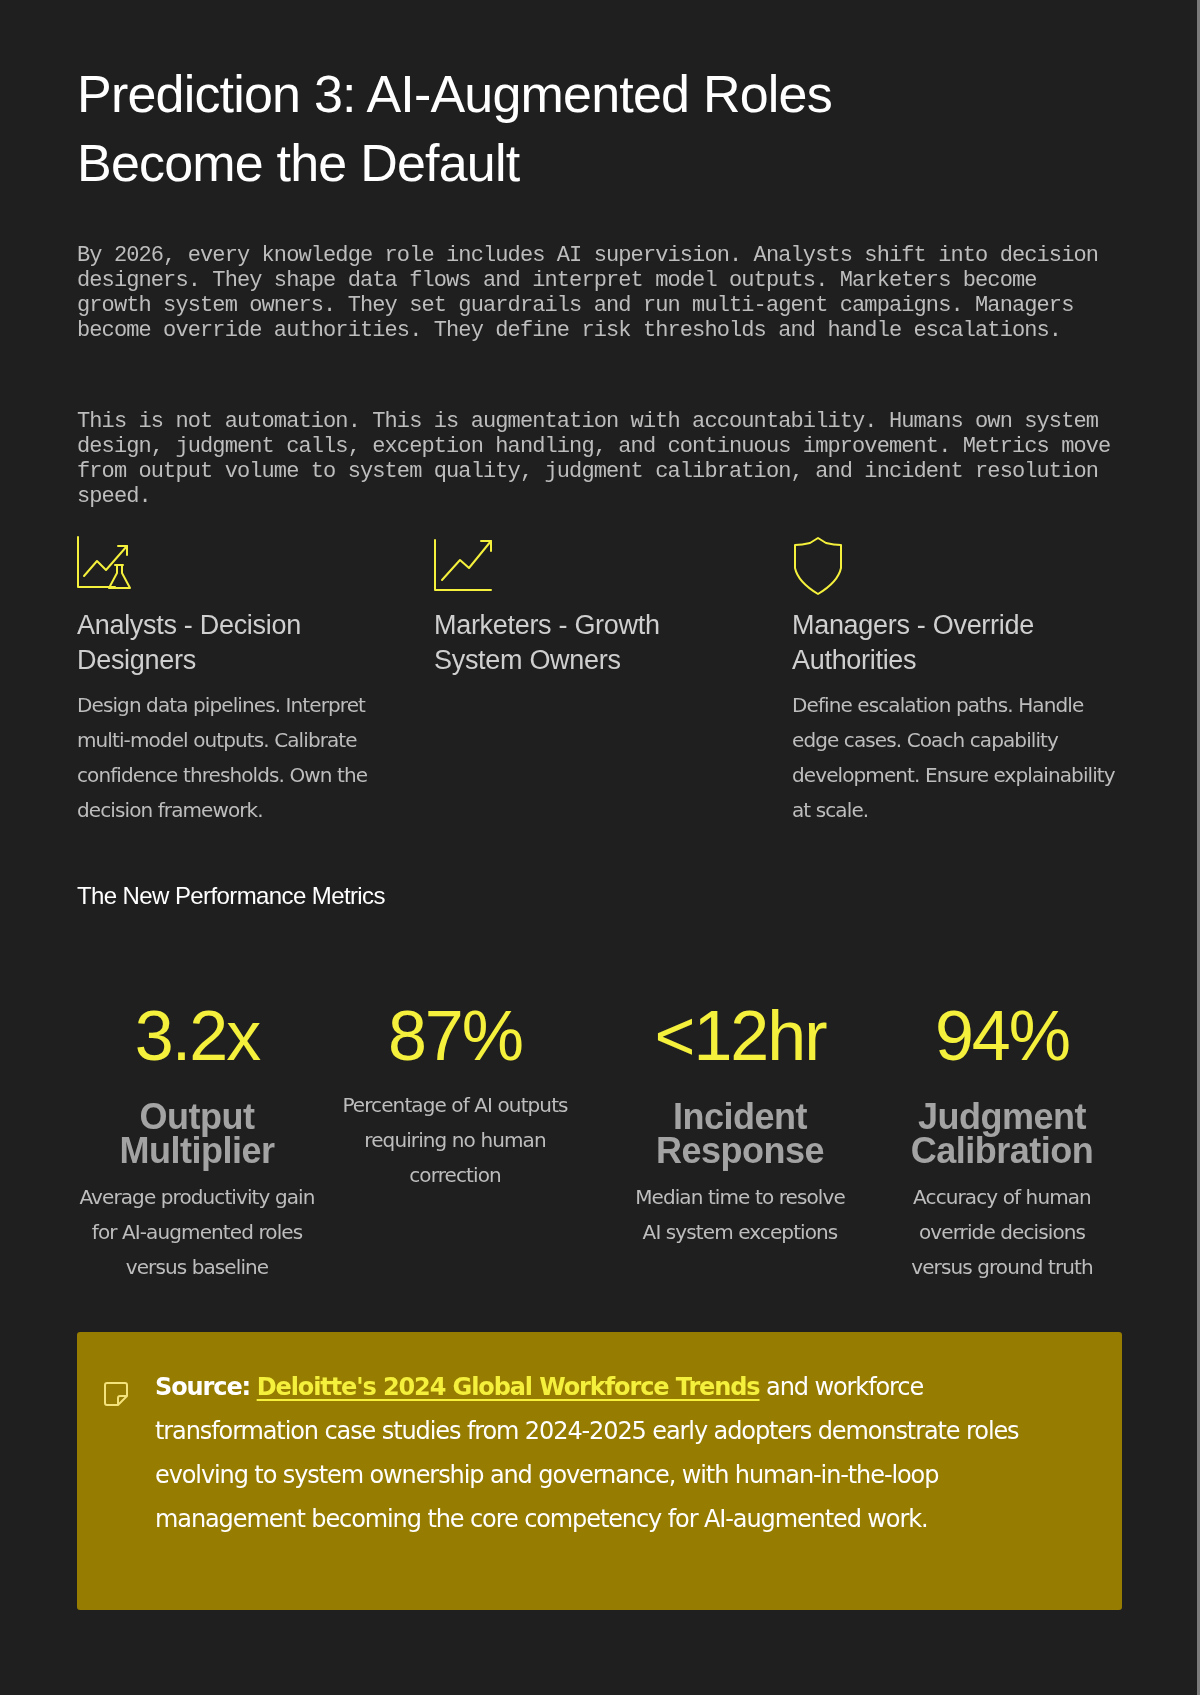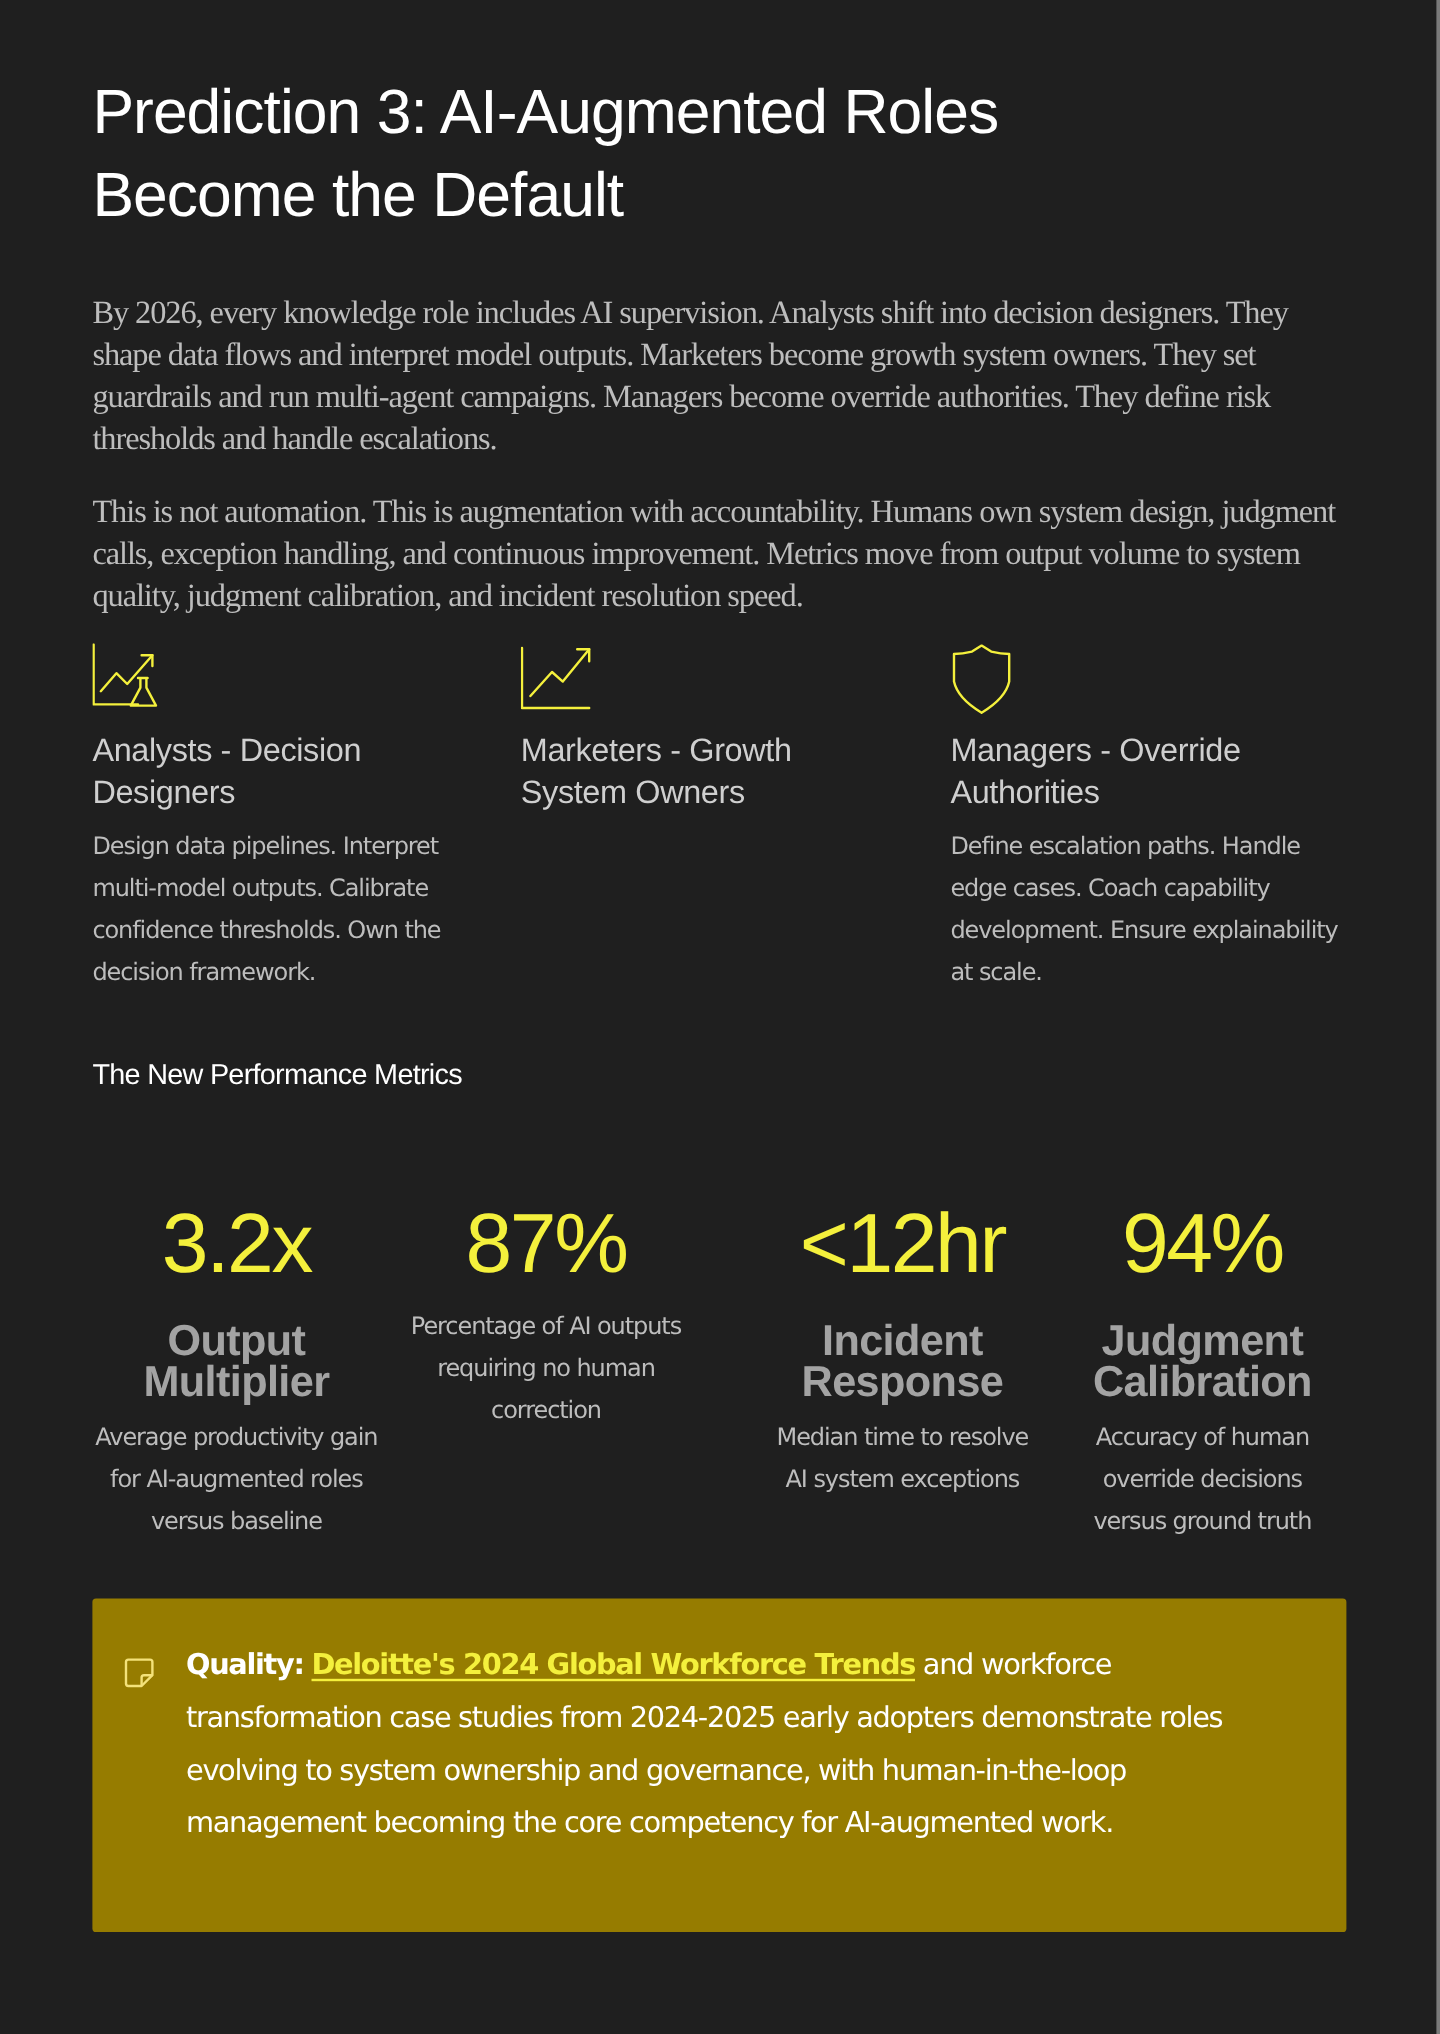--- a/index.html
+++ b/index.html
@@ -14,21 +14,21 @@
   }
   .page { position: absolute; left: 77px; top: 0; width: 1045px; }
   .title {
     position: absolute; top: 60px; left: 0; width: 1000px;
     font-family: "Liberation Sans", sans-serif;
     font-size: 52px; line-height: 69px; color: #ffffff;
     letter-spacing: -0.8px; margin: 0; font-weight: 400;
   }
   .para {
     position: absolute; left: 0; width: 1045px;
-    font-family: Liberation Serif, serif; font-size: 27px; line-height: 35px;
+    font-family: Liberation Mono, monospace; font-size: 22px; line-height: 25px;
     color: #bdbdbd; margin: 0; letter-spacing: -0.9px;
   }
   .p1 { top: 243px; }
   .p2 { top: 409px; }
   .roles { position: absolute; top: 536px; left: 0; width: 1045px; height: 310px; }
   .role { position: absolute; top: 0; width: 335px; }
   .role.r1 { left: 0; }
   .role.r2 { left: 357px; }
   .role.r3 { left: 715px; }
   .role-icon { width: 60px; height: 60px; display: block; }
@@ -131,33 +131,33 @@
   <div class="metrics">
     <div class="metric" style="left:0;">
       <div class="value">3.2x</div>
       <div class="label">Output Multiplier</div>
       <div class="desc">Average productivity gain for AI-augmented roles versus baseline</div>
     </div>
     <div class="metric" style="left:263px; width:230px;">
       <div class="value">87%</div>
       <div class="desc">Percentage of AI outputs requiring no human correction</div>
     </div>
-    <div class="metric" style="left:553px; width:220px;margin-left:12px;">
+    <div class="metric" style="left:553px; width:220px;">
       <div class="value">&lt;12hr</div>
       <div class="label">Incident Response</div>
       <div class="desc">Median time to resolve AI system exceptions</div>
     </div>
     <div class="metric" style="left:810px; width:230px;">
       <div class="value">94%</div>
       <div class="label">Judgment Calibration</div>
       <div class="desc">Accuracy of human override decisions versus ground truth</div>
     </div>
   </div>
 
   <div class="callout">
     <svg class="callout-icon" viewBox="0 0 28 28" fill="none" stroke="#f4e27a" stroke-width="2" stroke-linejoin="round">
       <path d="M5 3 H23 Q25 3 25 5 V16 L16 25 H5 Q3 25 3 23 V5 Q3 3 5 3 Z"></path>
       <path d="M16 25 V18 Q16 16 18 16 H25"></path>
     </svg>
-    <div class="callout-text"><span class="src-label">Quality:</span> <a class="src-link">Deloitte's 2024 Global Workforce Trends</a><span> and workforce transformation case studies from 2024-2025 early adopters demonstrate roles evolving to system ownership and governance, with human-in-the-loop management becoming the core competency for AI-augmented work.</span></div>
+    <div class="callout-text"><span class="src-label">Source:</span> <a class="src-link">Deloitte's 2024 Global Workforce Trends</a><span> and workforce transformation case studies from 2024-2025 early adopters demonstrate roles evolving to system ownership and governance, with human-in-the-loop management becoming the core competency for AI-augmented work.</span></div>
   </div>
 
 </div>
 
 </body></html>

